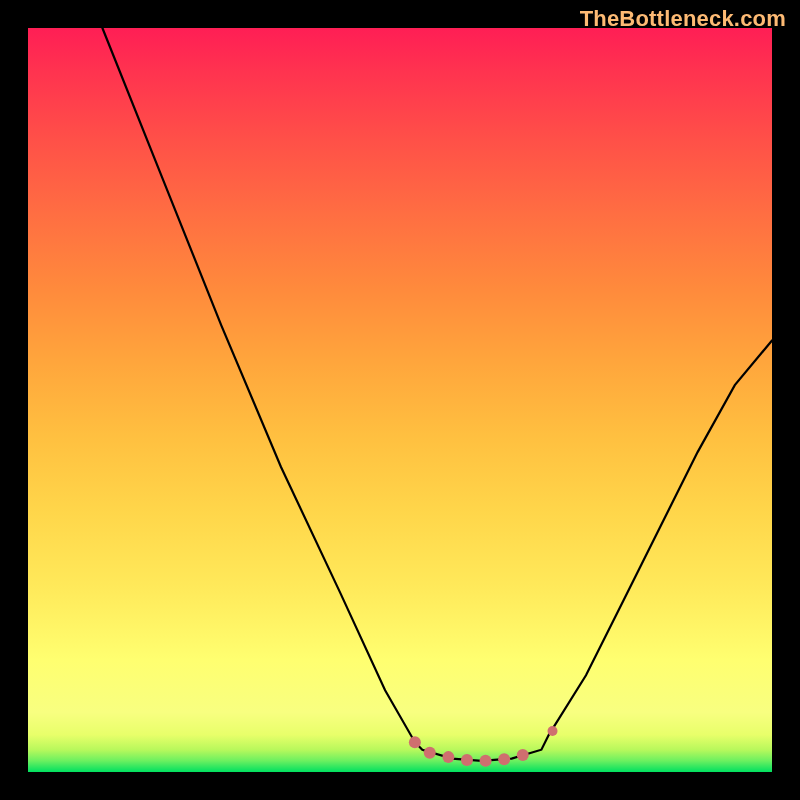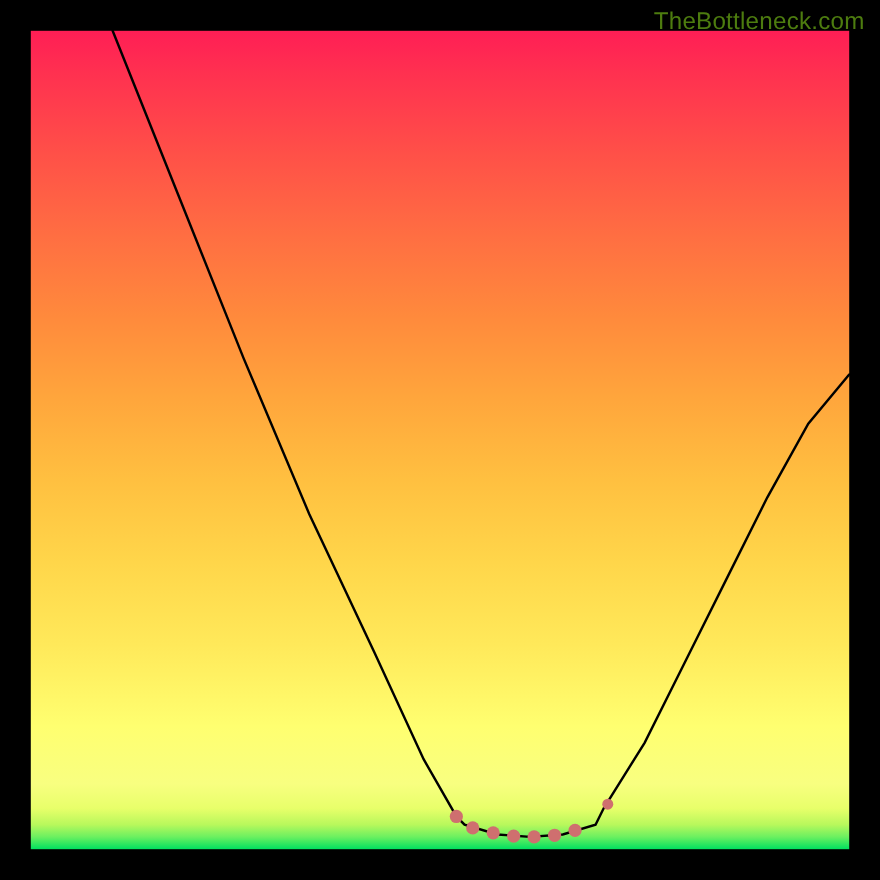--- a/index.html
+++ b/index.html
@@ -40,23 +40,23 @@
       #ff6e42 75%,
       #ff5048 85%,
       #ff3050 95%,
       #ff1e55 100%
     );
   }
   .watermark {
     position: absolute;
     top: 6px;
     right: 14px;
-    color: #4d7c0f;
+    color: #fdba74;
     font-size: 22px;
-    font-weight: 400;
+    font-weight: 700;
     letter-spacing: 0.2px;
     user-select: none;
   }
   svg.curve-layer {
     position: absolute;
     left: 0;
     top: 0;
     width: 744px;
     height: 744px;
     overflow: visible;

